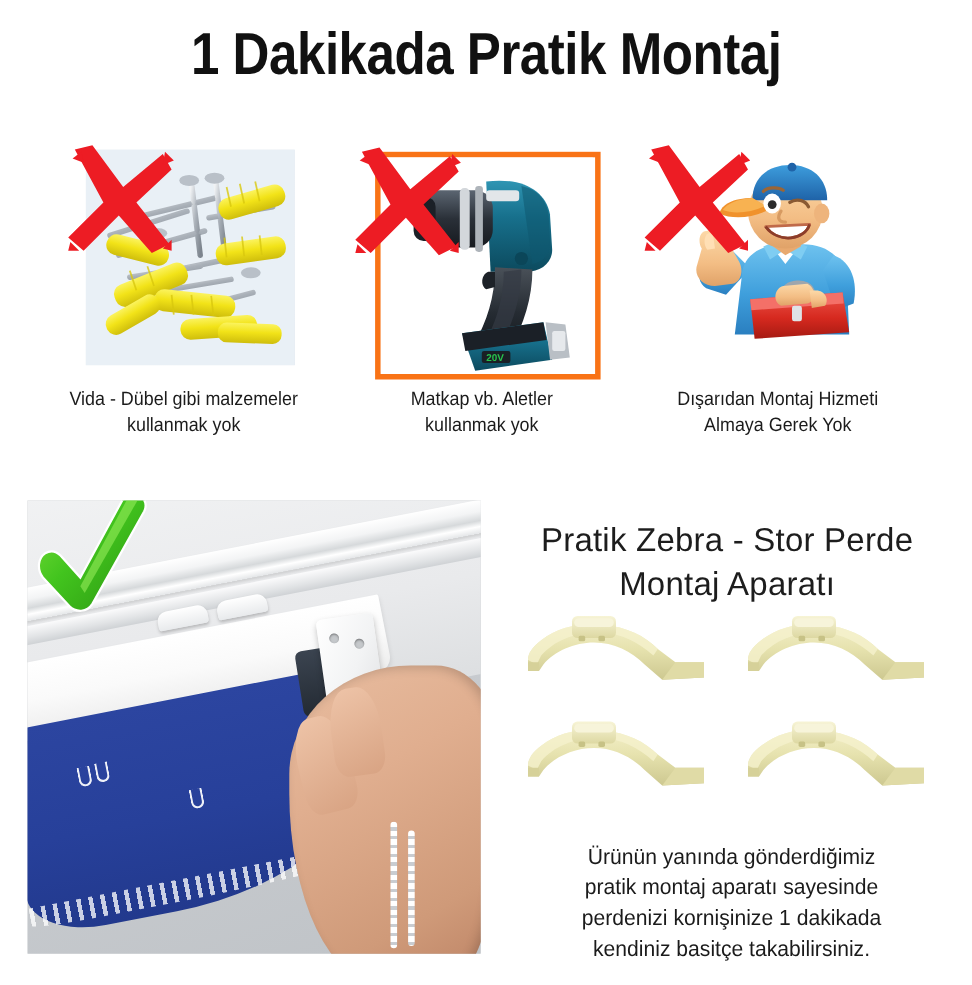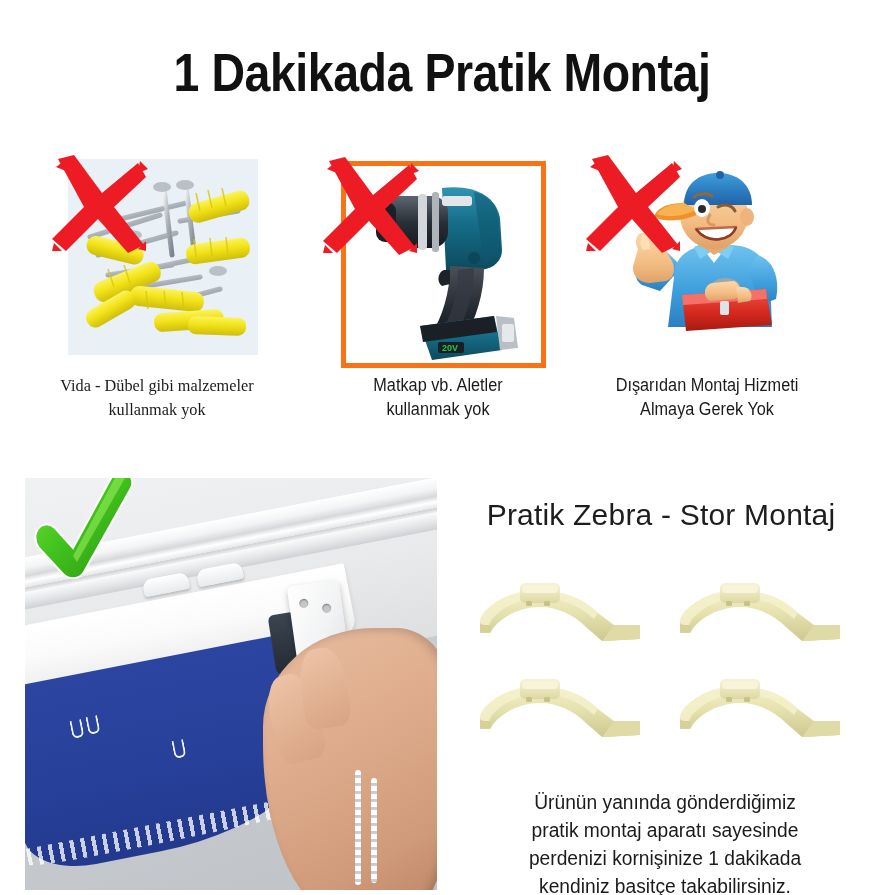--- a/index.html
+++ b/index.html
@@ -14,21 +14,20 @@
     overflow: hidden;
     font-family: "Liberation Sans", sans-serif;
     color: #1a1a1a;
     -webkit-font-smoothing: antialiased;
   }
 
   .page {
     position: absolute;
     inset: 0;
     background: #ffffff;
-    margin-top: 23px;
   }
 
   
   .main-title {
     position: absolute;
     left: 0;
     top: 18px;
     width: 884px;
     text-align: center;
     font-size: 54px;
@@ -48,21 +47,21 @@
     top: 128px;
     width: 884px;
     height: 300px;
   }
   .dont-cell {
     position: absolute;
     top: 0;
     width: 270px;
     height: 300px;
   }
-  .cell-1 { left: 22px; font-family: Liberation Serif, serif; }
+  .cell-1 { left: 32px; }
   .cell-2 { left: 303px; }
   .cell-3 { left: 572px; }
 
   .media-box {
     position: absolute;
     top: 0;
     overflow: hidden;
   }
   
   .media-screws {
@@ -628,21 +627,22 @@
               <stop offset="100%" stop-color="#2a9410"></stop>
           </linearGradient>
         </defs>
         <path d="M22 62 C16 66 14 76 20 84 L44 110 C50 116 60 116 65 108 L112 24 C116 16 110 6 100 8 C96 9 93 12 91 16 L54 84 L36 64 C32 60 27 59 22 62 Z" fill="url(#grnG)" stroke="#ffffff" stroke-width="2"></path>
         <path d="M96 14 C99 11 104 11 106 14 L58 98 L54 92 Z" fill="#9cf05f" opacity=".55"></path>
       </svg>
     </div>
   </div>
 
   <div class="prod-title">
-    <span>Pratik Zebra - Stor Montaj</span><br>
+    <span>Pratik Zebra - Stor Perde</span><br>
+    <span>Montaj Aparatı</span>
   </div>
 
   <div class="clip-grid">
 
     <div class="clip r0 c0">
       <svg width="172" height="72" viewBox="0 0 172 72">
         <defs>
           <linearGradient id="clipG" x1="0" y1="0" x2="0" y2="1">
             <stop offset="0%" stop-color="#f3efc8"></stop>
               <stop offset="45%" stop-color="#e6e2ae"></stop>

